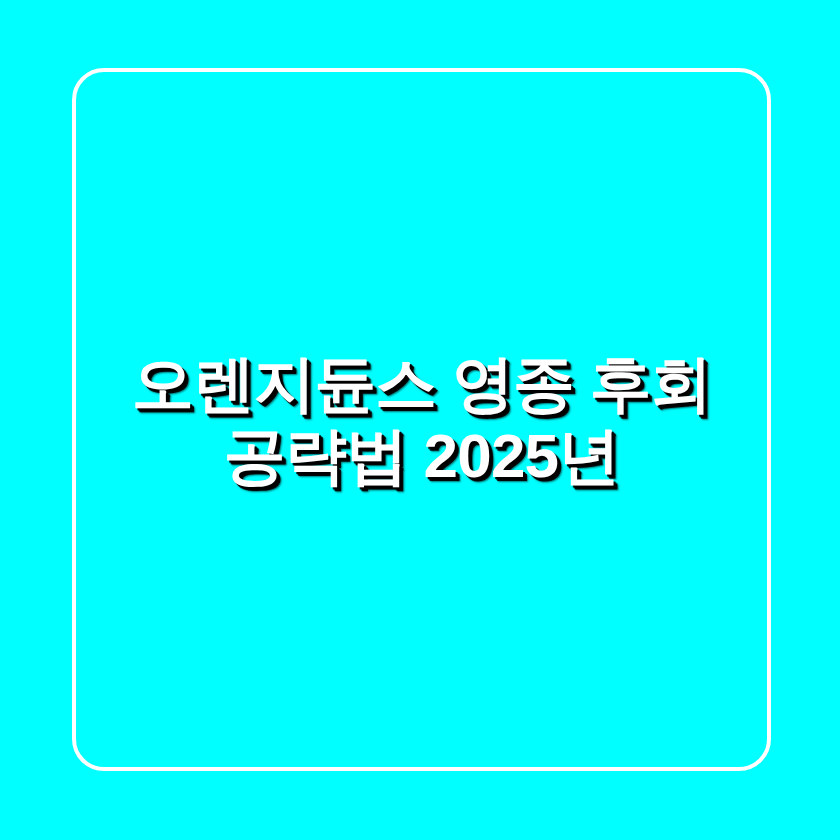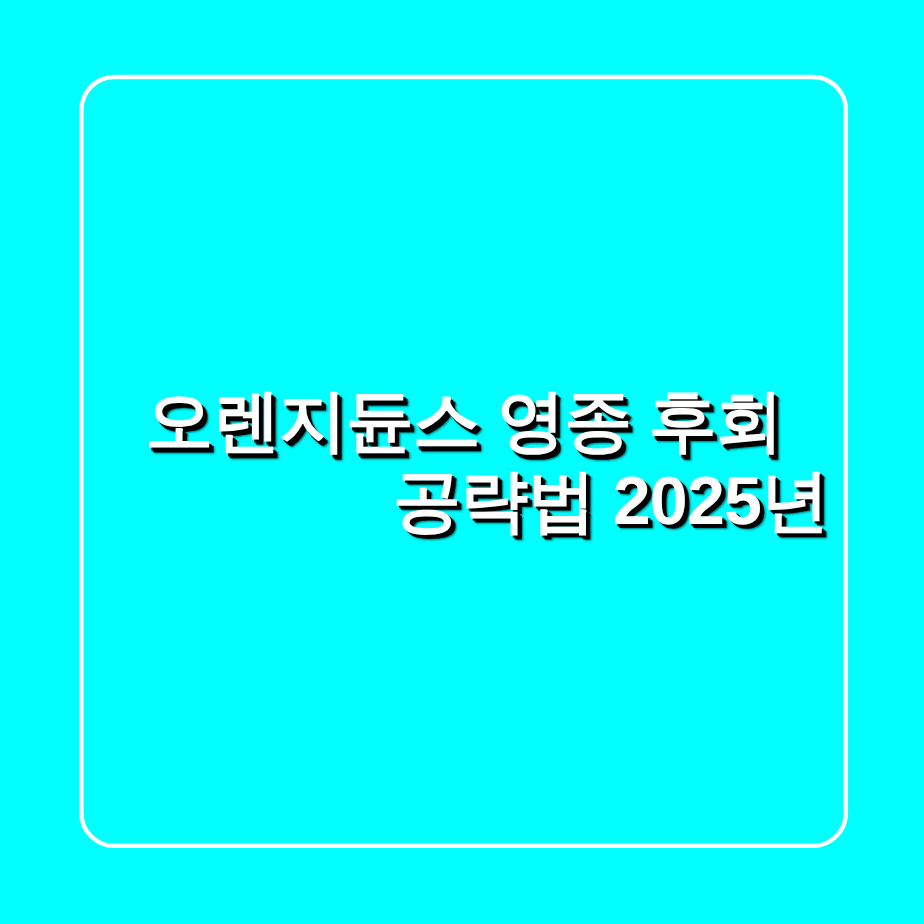--- a/index.html
+++ b/index.html
@@ -60,21 +60,21 @@
     text-shadow:
        4px 4px 0px rgba(0,0,0,0.92),
        5px 5px 2px rgba(0,0,0,0.55),
        3px 3px 1px rgba(0,0,0,0.85),
        2px 2px 0px rgba(0,0,0,0.90);
   }
 
   
   .line.l1 { letter-spacing: -1.2px; }
   .line.l2 { letter-spacing: -1.2px; }
-  .line.l3 { letter-spacing: -0.8px; text-align: right; }
+  .line.l3 { letter-spacing: -0.8px; }
   .line.l4 { letter-spacing: -0.4px; }
 </style>
 </head>
 <body>
 
 <div id="canvas">
 
   <div id="frame"></div>
 
   <div id="headline">

